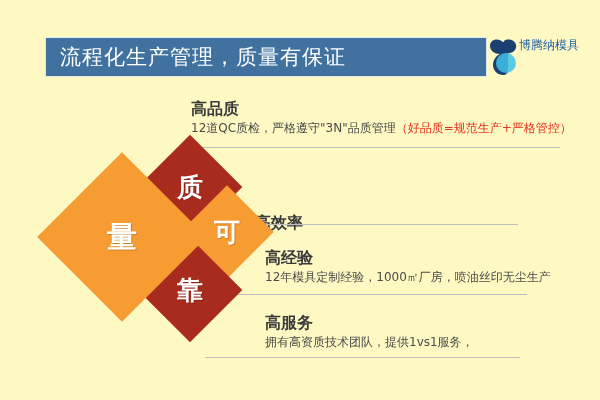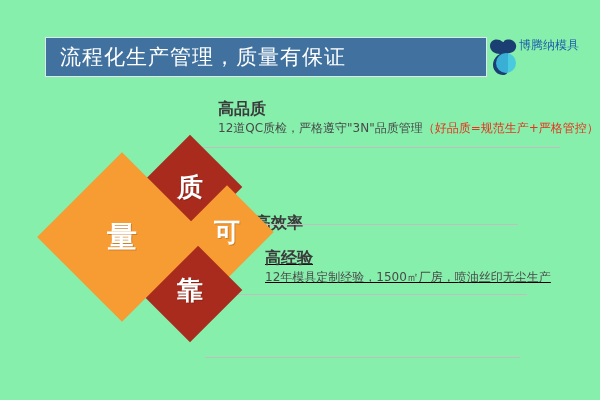--- a/index.html
+++ b/index.html
@@ -10,21 +10,21 @@
     width: 600px;
     height: 400px;
     background: #ffffff;
     font-family: "DejaVu Sans", "Liberation Sans", sans-serif;
     overflow: hidden;
   }
   #stage {
     position: relative;
     width: 600px;
     height: 400px;
-    background: #86efac;
+    background: #fef9c3;
   }
 
   
   .header-bar {
     position: absolute;
     left: 45px;
     top: 37px;
     width: 442px;
     height: 40px;
     background: #41729F;
@@ -137,27 +137,27 @@
     line-height: 18px;
     white-space: nowrap;
   }
   .block-desc .accent { color: #E8321E; text-align: center; }
   .rule {
     position: absolute;
     height: 1px;
     background: #bfbfbf;
   }
 
-  .blk1 { left: 218px; top: 99px; }
+  .blk1 { left: 191px; top: 99px; }
   .rule1 { left: 190px; top: 147px; width: 370px; }
 
   .blk2 { left: 255px; top: 177px; margin-top: 36px; }
   .rule2 { left: 253px; top: 224px; width: 265px; }
 
-  .blk3 { left: 265px; top: 248px; text-decoration: underline; }
+  .blk3 { left: 265px; top: 248px; }
   .rule3 { left: 222px; top: 294px; width: 305px; }
 
   .blk4 { left: 265px; top: 313px; }
   .rule4 { left: 205px; top: 357px; width: 315px; }
 </style>
 </head>
 <body>
 
 <div id="stage">
 
@@ -197,19 +197,23 @@
   </div>
   <div class="rule rule1"></div>
 
   <div class="block blk2">
     <div class="block-title">高效率</div>
   </div>
   <div class="rule rule2"></div>
 
   <div class="block blk3">
     <div class="block-title">高经验</div>
-    <div class="block-desc"><span>12年模具定制经验，1500㎡厂房，喷油丝印无尘生产</span></div>
+    <div class="block-desc"><span>12年模具定制经验，1000㎡厂房，喷油丝印无尘生产</span></div>
   </div>
   <div class="rule rule3"></div>
 
+  <div class="block blk4">
+    <div class="block-title">高服务</div>
+    <div class="block-desc"><span>拥有高资质技术团队，提供1vs1服务，</span></div>
+  </div>
   <div class="rule rule4"></div>
 
 </div>
 
 </body></html>

